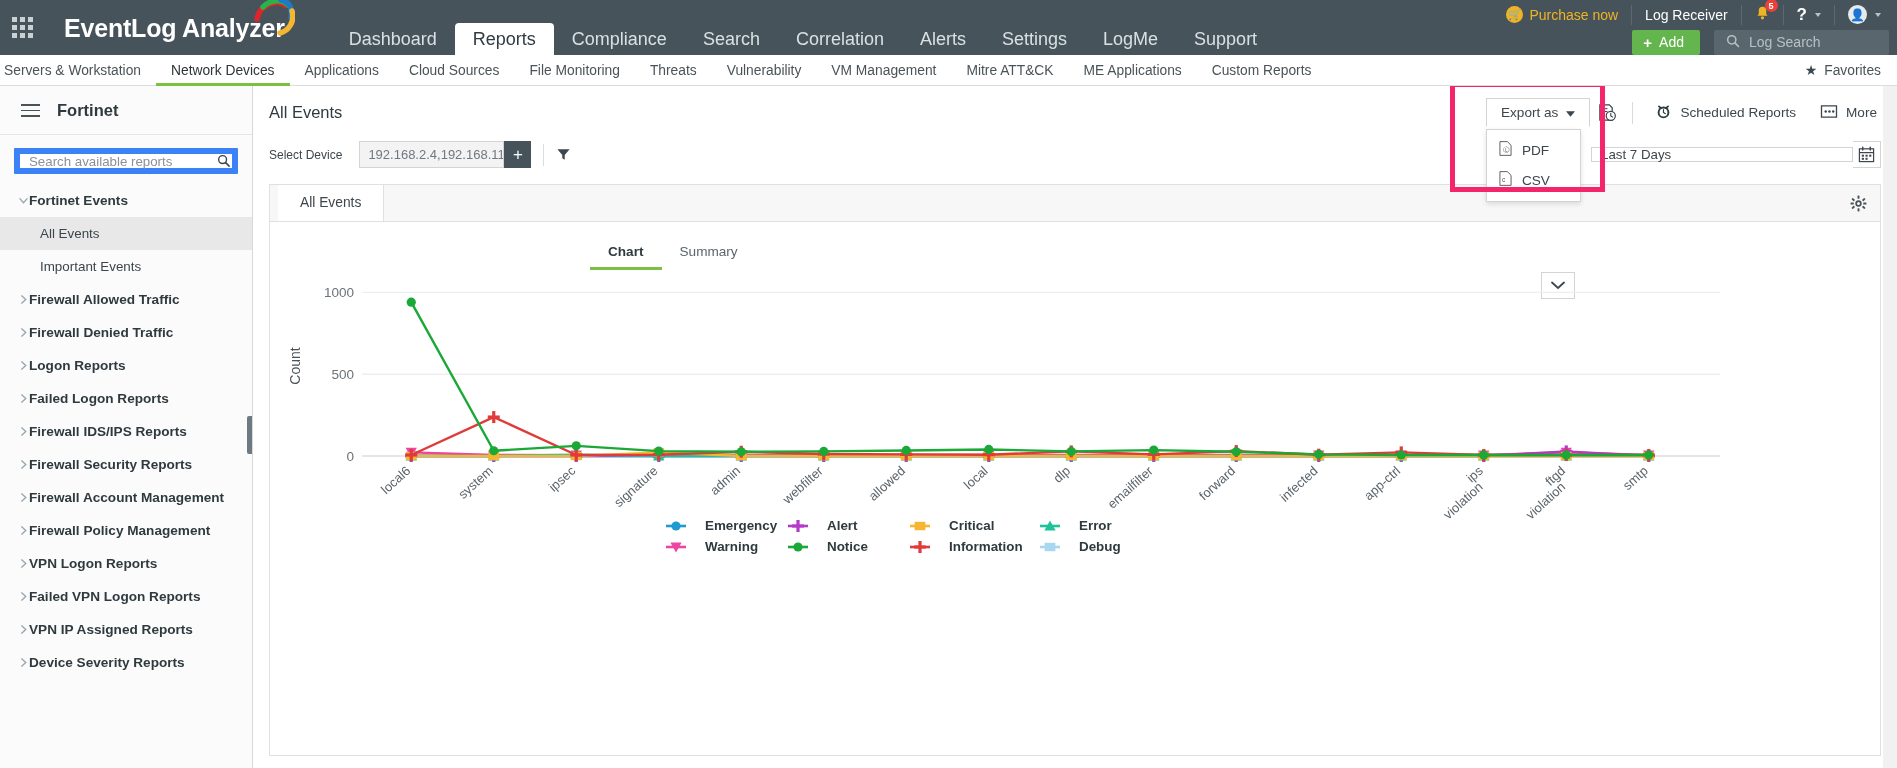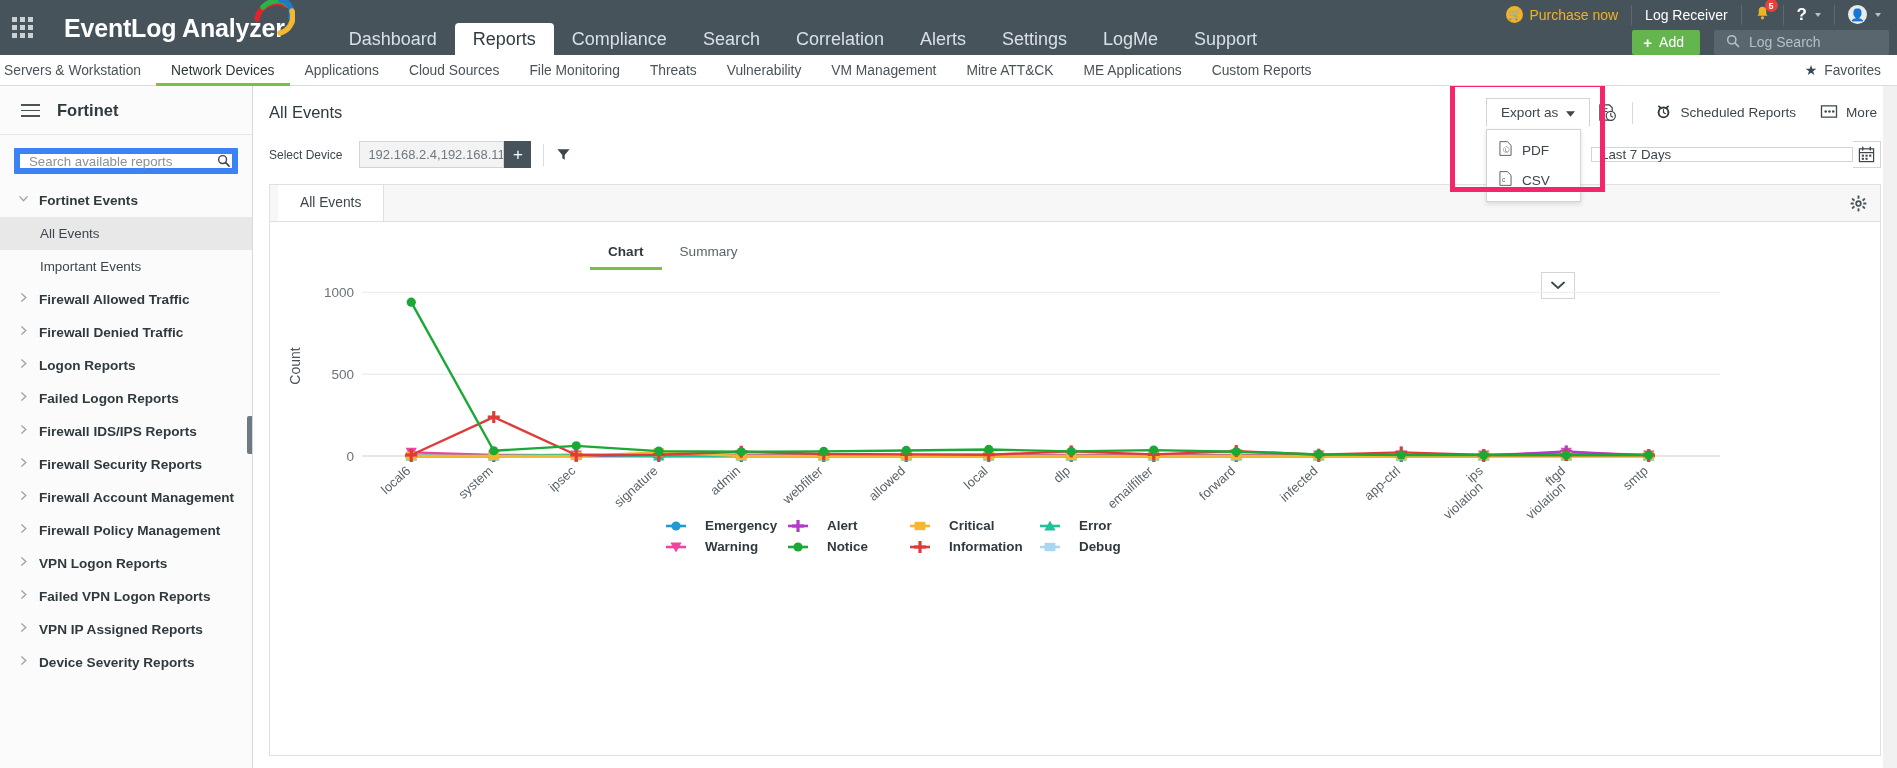--- a/index.html
+++ b/index.html
@@ -165,21 +165,21 @@
     padding: 0 9px; background:transparent; font-family:inherit;
   }
   .sb-search input::placeholder { color:#8a9197; }
   .sb-search .mag {
     width:27px;height:24px;display:flex;align-items:center;justify-content:center;
     color:#3a464d; cursor:pointer;
   }
 
   .sb-list { }
   .sb-row {
-    display:flex; align-items:flex-start; gap:10px;
+    display:flex; align-items:center; 
     padding: 9px 10px 9px 18px;
     font-size: 13.6px; color:#2f3a3f; cursor:pointer;
     font-weight: bold;
   }
   .sb-row .chev { width:11px; color:#9aa2a8; font-size:13px; display:flex; align-items:center; }
   .sb-row.leaf {
     font-weight: normal; padding-left: 40px; font-size:13.4px; color:#3b464c;
   }
   .sb-row.leaf.selected { background:#e8e8e8; }
   .sb-row.group-open .chev { transform: rotate(0deg); }

